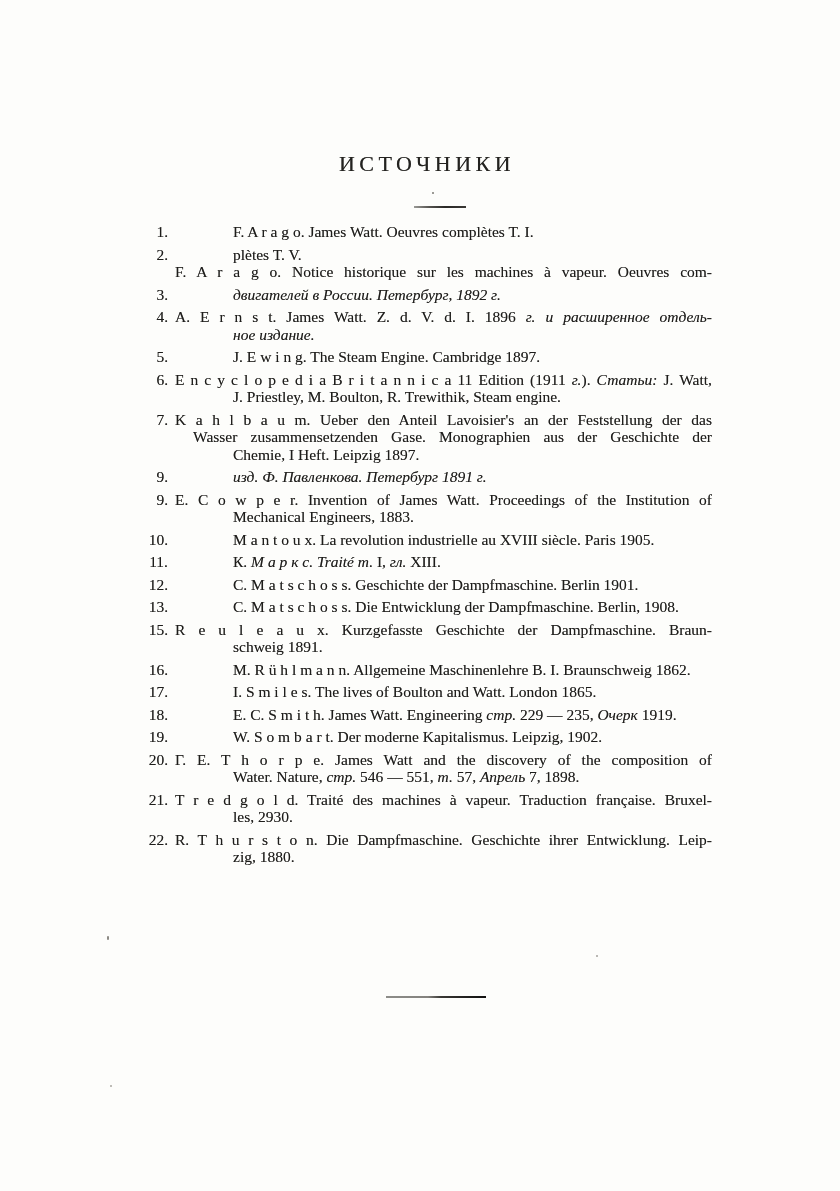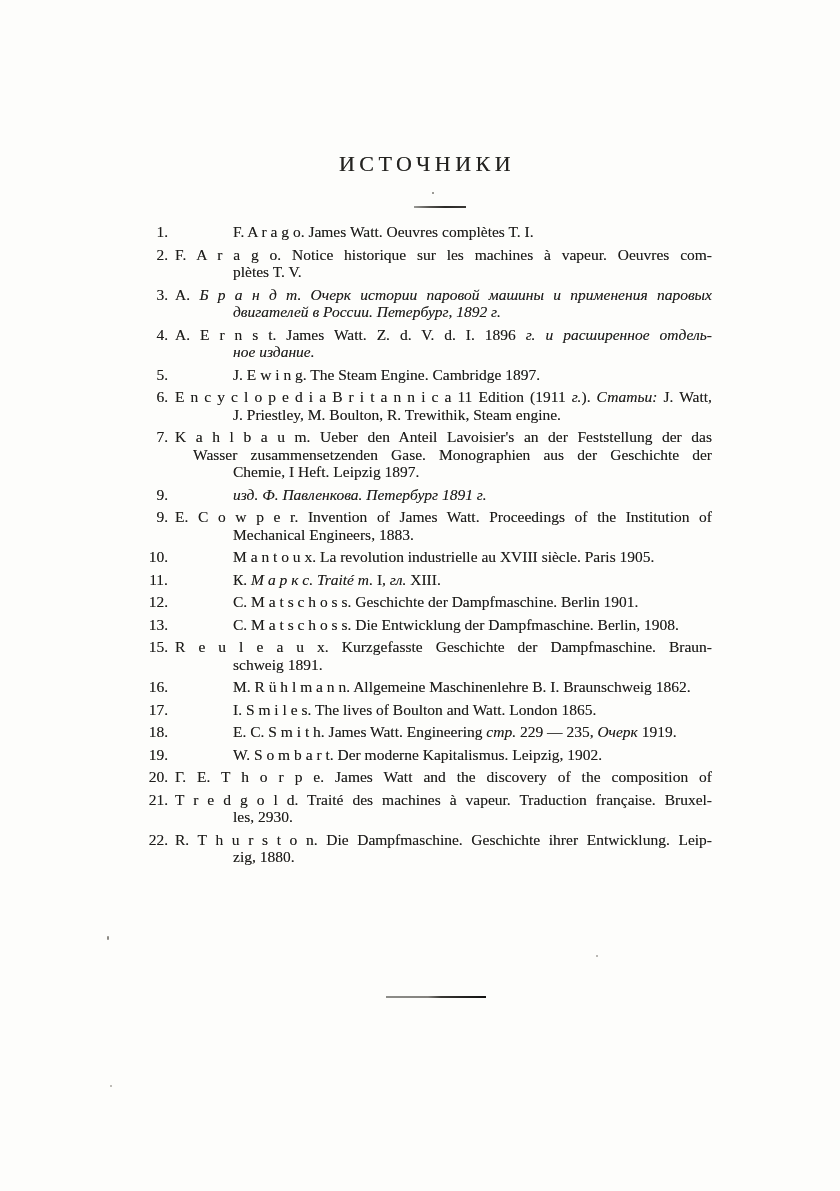--- a/index.html
+++ b/index.html
@@ -78,26 +78,25 @@
 <div class="page">
   <h1 class="page-title">ИСТОЧНИКИ</h1>
   <div class="title-divider"></div>
   <div class="source-list">
       <div class="entry">
         <span class="entry-num">1.</span>
         <div class="line first last"><span>F. A r a g o. James Watt. Oeuvres complètes T. I.</span></div>
       </div>
       <div class="entry">
         <span class="entry-num">2.</span>
+        <div class="line last"><span>plètes T. V.</span></div>
         <div class="line first"><span>F. A r a g o. Notice historique sur les machines à vapeur. Oeuvres com-</span></div>
-        <div class="line last"><span>plètes T. V.</span></div>
       </div>
       <div class="entry">
         <span class="entry-num">3.</span>
-        <div class="line first"><span>А. </span><span class="cyr">Б р а н д т. Очерк истории паровой машины и применения паровых</span></div>
         <div class="line last"><span class="cyr">двигателей в России. Петербург, 1892 г.</span></div>
       </div>
       <div class="entry">
         <span class="entry-num">4.</span>
         <div class="line first"><span>A. E r n s t. James Watt. Z. d. V. d. I. 1896 </span><span class="cyr">г. и расширенное отдель-</span></div>
         <div class="line last"><span class="cyr">ное издание.</span></div>
       </div>
       <div class="entry">
         <span class="entry-num">5.</span>
         <div class="line first last"><span>J. E w i n g. The Steam Engine. Cambridge 1897.</span></div>
@@ -155,20 +154,21 @@
         <span class="entry-num">18.</span>
         <div class="line first last"><span>E. C. S m i t h. James Watt. Engineering </span><span class="cyr">стр.</span><span> 229 — 235, </span><span class="cyr">Очерк</span><span> 1919.</span></div>
       </div>
       <div class="entry">
         <span class="entry-num">19.</span>
         <div class="line first last"><span>W. S o m b a r t. Der moderne Kapitalismus. Leipzig, 1902.</span></div>
       </div>
       <div class="entry">
         <span class="entry-num">20.</span>
         <div class="line first"><span>Г. E. T h o r p e. James Watt and the discovery of the composition of</span></div>
+        <div class="line last"><span>Water. Nature, </span><span class="cyr">стр.</span><span> 546 — 551, </span><span class="cyr">т.</span><span> 57, </span><span class="cyr">Апрель</span><span> 7, 1898.</span></div>
       </div>
       <div class="entry">
         <span class="entry-num">21.</span>
         <div class="line first"><span>T r e d g o l d. Traité des machines à vapeur. Traduction française. Bruxel-</span></div>
         <div class="line last"><span>les, 2930.</span></div>
       </div>
       <div class="entry">
         <span class="entry-num">22.</span>
         <div class="line first"><span>R. T h u r s t o n. Die Dampfmaschine. Geschichte ihrer Entwicklung. Leip-</span></div>
         <div class="line last"><span>zig, 1880.</span></div>

